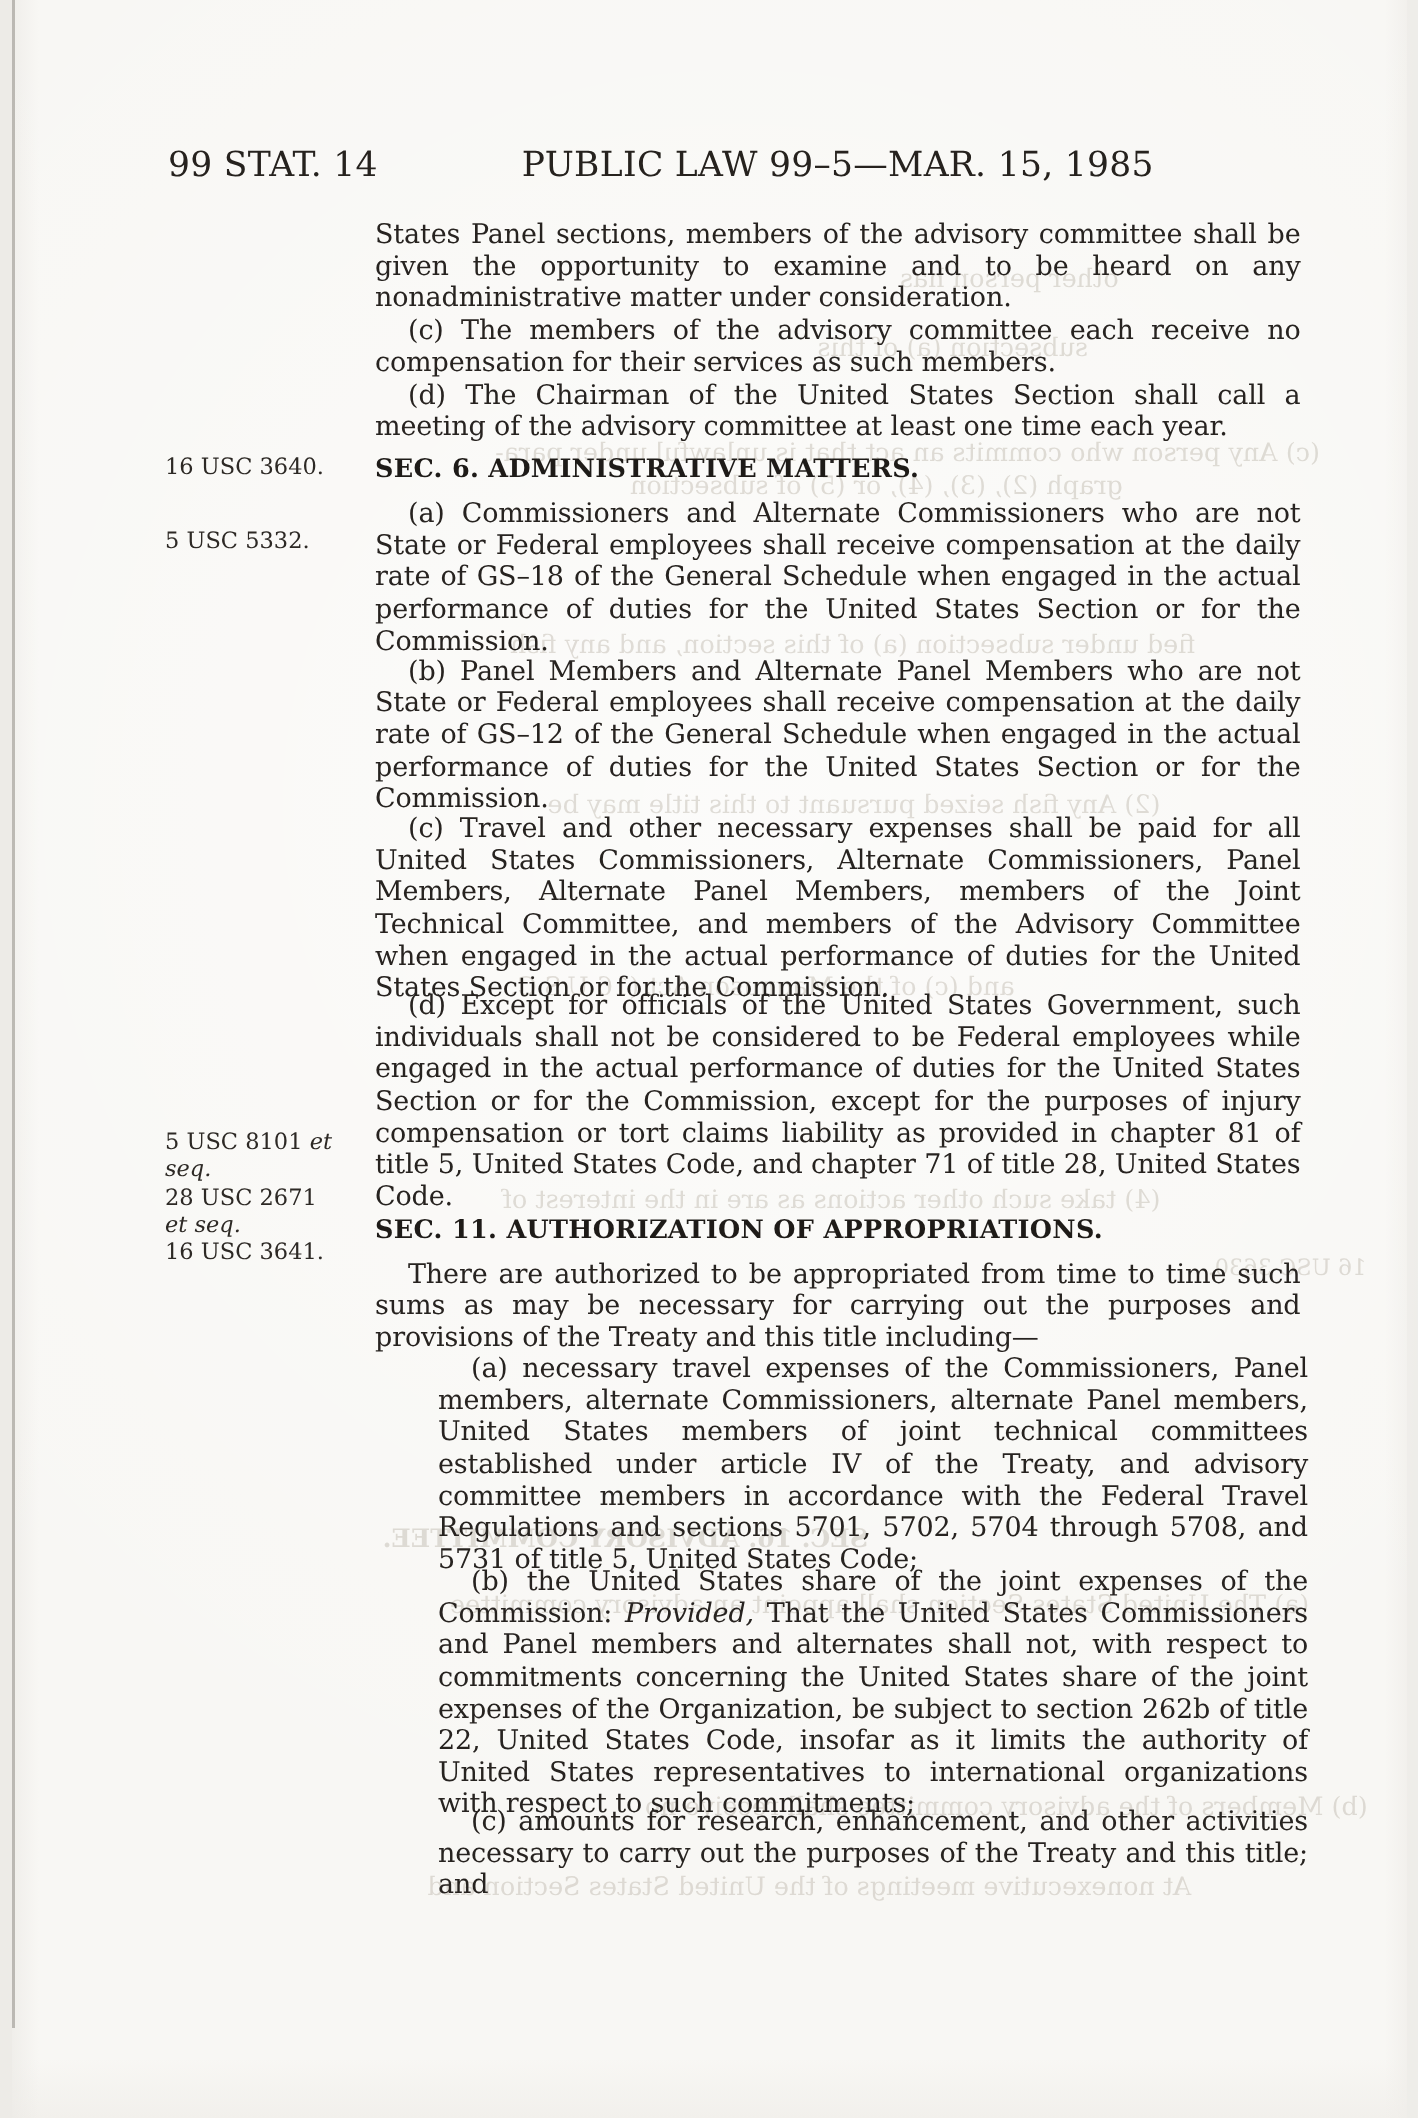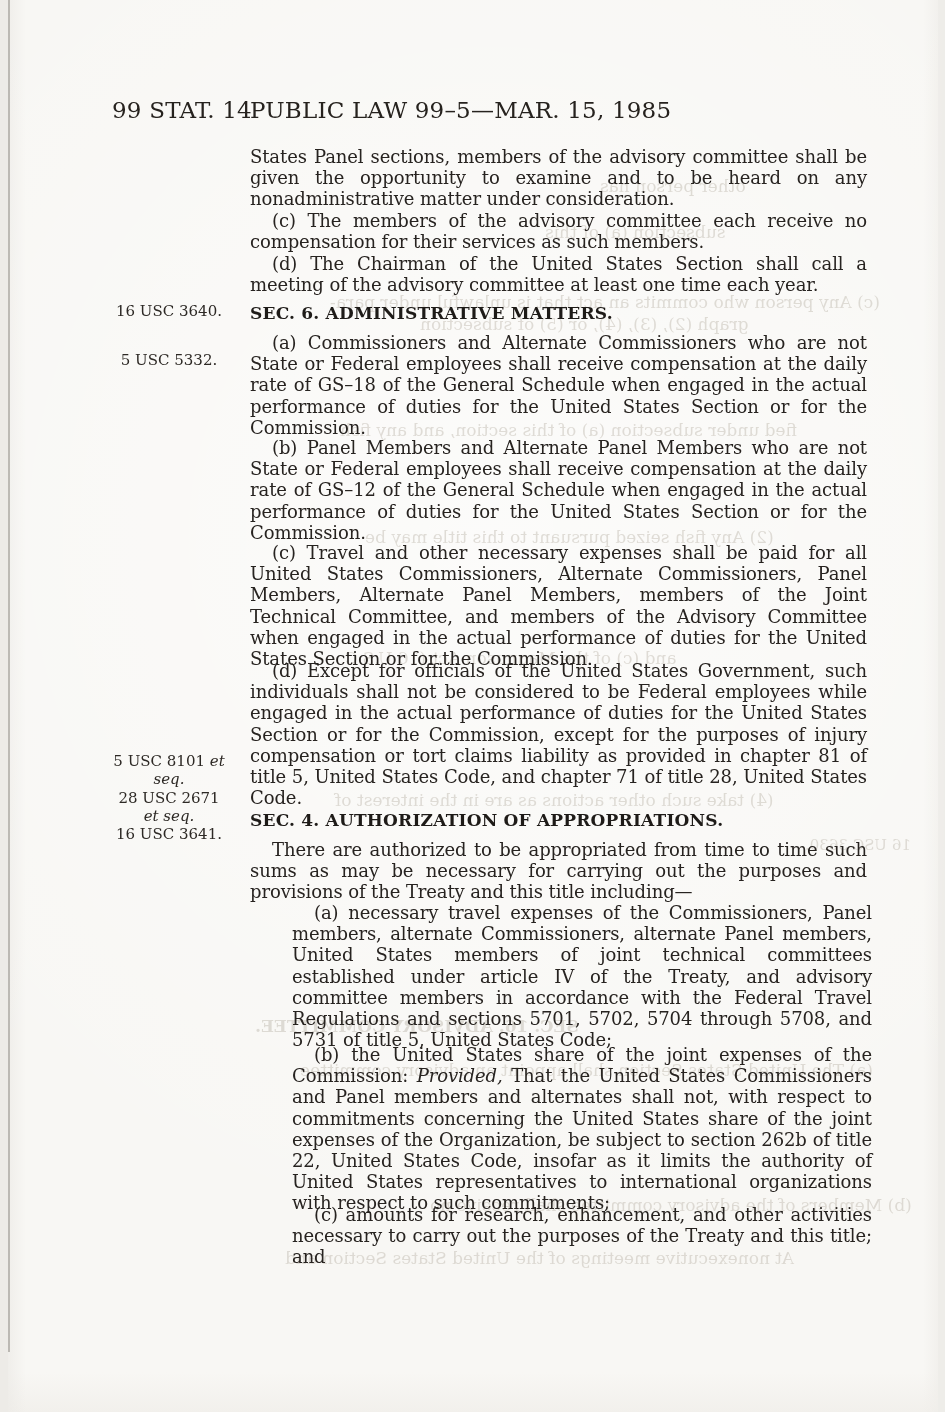--- a/index.html
+++ b/index.html
@@ -13,29 +13,29 @@
       linear-gradient(0deg, #f2f0ec 0px, rgba(242,240,236,0) 40px);
     font-family:"DejaVu Serif","Liberation Serif",serif;
     color:#2a2622;
   }
   .edge-left{position:absolute;left:8px;top:0;width:2px;height:1352px;background:#8f8c85;opacity:.55;}
   .edge-left-strip{position:absolute;left:0;top:0;width:8px;height:1412px;background:#edebe7;}
   .edge-right-strip{position:absolute;right:0;top:0;width:7px;height:1412px;background:#eeece8;opacity:.8;}
 
   .hdr{position:absolute;top:97px;font-size:23px;letter-spacing:.2px;color:#26221e;}
   .hdr-stat{left:112px;}
-  .hdr-law{left:250px;width:617px;}
+  .hdr-law{left:250px;width:617px;text-align:center;}
 
   .bodytext{position:absolute;left:250px;width:617px;font-size:18px;line-height:21.2px;
     text-align:justify;letter-spacing:-0.1px;hyphens:auto;color:#272320;}
   .indent{text-indent:22px;}
   .sub{left:276px;width:580px;text-indent:22px;margin-left:16px;}
   .sec-head{position:absolute;left:250px;width:617px;font-size:17px;font-weight:bold;
     letter-spacing:.2px;color:#1e1b18;}
-  .marg{position:absolute;left:110px;width:118px;font-size:15px;line-height:17.6px;color:#2d2925;text-align:center;}
+  .marg{position:absolute;left:110px;width:118px;font-size:15px;line-height:17.6px;color:#2d2925;}
   .marg i{font-style:italic;}
 
   .ghost{position:absolute;transform:scaleX(-1);color:#aaa294;opacity:.34;
     filter:blur(.5px);font-size:17px;white-space:nowrap;pointer-events:none;}
   .ghost.bold{font-weight:bold;}
 </style>
 </head>
 <body>
 
 <div class="page">
@@ -70,19 +70,19 @@
   <div class="bodytext" style="top:146px">States Panel sections, members of the advisory committee shall be given the opportunity to examine and to be heard on any nonadministrative matter under consideration.</div>
   <div class="bodytext indent" style="top:210px">(c) The members of the advisory committee each receive no compensation for their services as such members.</div>
   <div class="bodytext indent" style="top:253px">(d) The Chairman of the United States Section shall call a meeting of the advisory committee at least one time each year.</div>
 
   <div class="sec-head" style="top:303px">SEC. 6. ADMINISTRATIVE MATTERS.</div>
   <div class="bodytext indent" style="top:332px">(a) Commissioners and Alternate Commissioners who are not State or Federal employees shall receive compensation at the daily rate of GS–18 of the General Schedule when engaged in the actual performance of duties for the United States Section or for the Commission.</div>
   <div class="bodytext indent" style="top:437px">(b) Panel Members and Alternate Panel Members who are not State or Federal employees shall receive compensation at the daily rate of GS–12 of the General Schedule when engaged in the actual performance of duties for the United States Section or for the Commission.</div>
   <div class="bodytext indent" style="top:542px">(c) Travel and other necessary expenses shall be paid for all United States Commissioners, Alternate Commissioners, Panel Members, Alternate Panel Members, members of the Joint Technical Committee, and members of the Advisory Committee when engaged in the actual performance of duties for the United States Section or for the Commission.</div>
   <div class="bodytext indent" style="top:660px">(d) Except for officials of the United States Government, such individuals shall not be considered to be Federal employees while engaged in the actual performance of duties for the United States Section or for the Commission, except for the purposes of injury compensation or tort claims liability as provided in chapter 81 of title 5, United States Code, and chapter 71 of title 28, United States Code.</div>
 
-  <div class="sec-head" style="top:810px">SEC. 4. AUTHORIZATION OF APPROPRIATIONS.</div>
+  <div class="sec-head" style="top:810px">SEC. 11. AUTHORIZATION OF APPROPRIATIONS.</div>
   <div class="bodytext indent" style="top:839px">There are authorized to be appropriated from time to time such sums as may be necessary for carrying out the purposes and provisions of the Treaty and this title including—</div>
   <div class="bodytext sub" style="top:902px">(a) necessary travel expenses of the Commissioners, Panel members, alternate Commissioners, alternate Panel members, United States members of joint technical committees established under article IV of the Treaty, and advisory committee members in accordance with the Federal Travel Regulations and sections 5701, 5702, 5704 through 5708, and 5731 of title 5, United States Code;</div>
   <div class="bodytext sub" style="top:1044px"><span>(b) the United States share of the joint expenses of the Commission: </span><i>Provided,</i><span> That the United States Commissioners and Panel members and alternates shall not, with respect to commitments concerning the United States share of the joint expenses of the Organization, be subject to section 262b of title 22, United States Code, insofar as it limits the authority of United States representatives to international organizations with respect to such commitments;</span></div>
   <div class="bodytext sub" style="top:1204px">(c) amounts for research, enhancement, and other activities necessary to carry out the purposes of the Treaty and this title; and</div>
 
 </div>
 
 </body></html>

